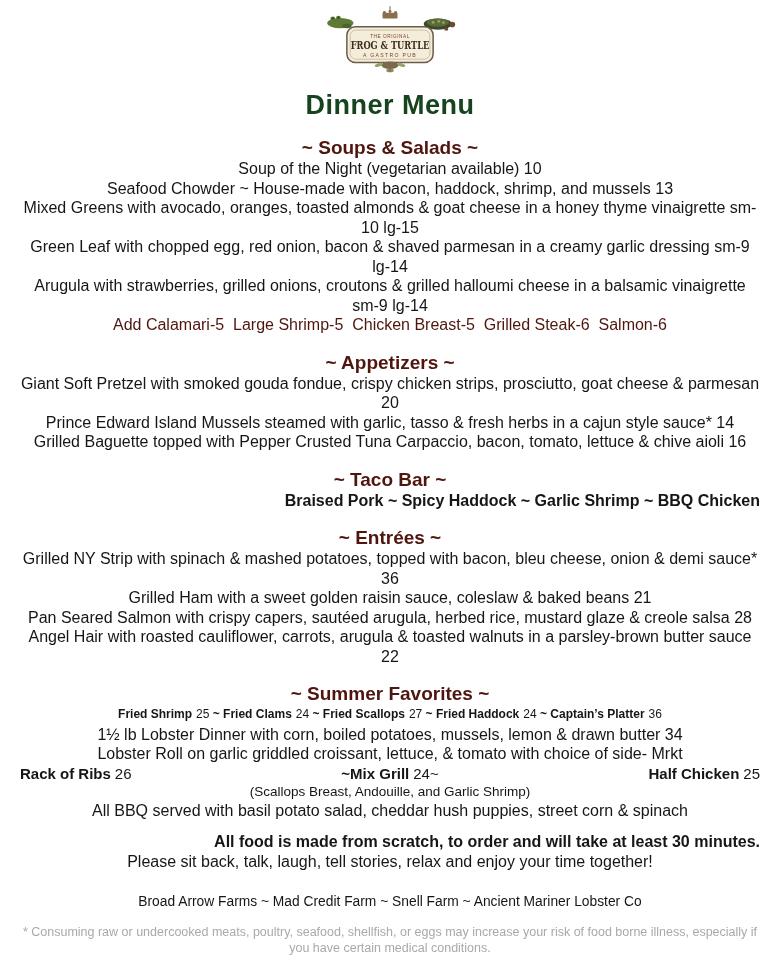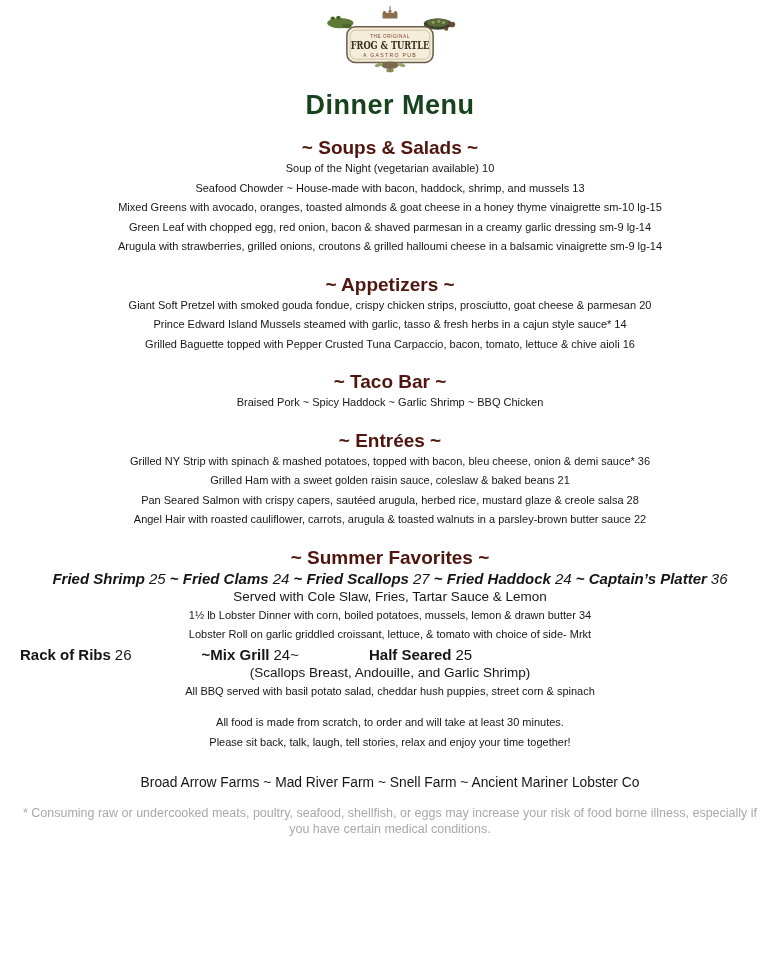--- a/index.html
+++ b/index.html
@@ -29,38 +29,37 @@
   }
   .section { margin-top: 0; }
   .section-heading {
     margin-top: 17px;
     font-size: 19px;
     line-height: 22px;
     font-weight: bold;
     color: #4f150e;
   }
   .line {
-    font-size: 11px;
+    font-size: 16px;
     line-height: 19.5px;
     white-space: pre-wrap;
   }
-  .line.bold { font-weight: normal; }
+  .line.bold { font-weight: bold; text-align: right; }
   .line.small { font-size: 13.5px; line-height: 17.5px; }
   .line.accent { color: #4f150e; }
   .items-row {
-    font-size: 15px;
+    font-size: 12px;
     line-height: 19.5px;
     font-weight: bold;
     white-space: pre;
-    font-style: italic;
   }
   .items-row .price { font-weight: normal; margin-left: 4px; }
   .bbq-row {
     display: flex;
-    justify-content: flex-start;
+    justify-content: space-between;
     gap: 70px;
     font-size: 15px;
     line-height: 19.5px;
     font-weight: bold;
     white-space: pre;
   }
   .bbq-row .price { font-weight: normal; margin-left: 4px; }
   .notes { margin-top: 12px; }
   .commitment { margin-top: 22px; }
   .commitment .intro { font-size: 15px; line-height: 19px; color: #4f150e; }
@@ -127,20 +126,21 @@
 
   <div class="page-title">Dinner Menu</div>
 
   <div class="section">
     <div class="section-heading">~ Soups &amp; Salads ~</div>
     <div class="line">Soup of the Night (vegetarian available) 10</div>
     <div class="line">Seafood Chowder ~ House-made with bacon, haddock, shrimp, and mussels 13</div>
     <div class="line">Mixed Greens with avocado, oranges, toasted almonds &amp; goat cheese in a honey thyme vinaigrette sm-10 lg-15</div>
     <div class="line">Green Leaf with chopped egg, red onion, bacon &amp; shaved parmesan in a creamy garlic dressing sm-9 lg-14</div>
     <div class="line">Arugula with strawberries, grilled onions, croutons &amp; grilled halloumi cheese in a balsamic vinaigrette sm-9 lg-14</div>
+    <div class="line accent">Add Calamari-5  Large Shrimp-5  Chicken Breast-5  Grilled Steak-6  Salmon-6</div>
   </div>
 
   <div class="section">
     <div class="section-heading">~ Appetizers ~</div>
     <div class="line">Giant Soft Pretzel with smoked gouda fondue, crispy chicken strips, prosciutto, goat cheese &amp; parmesan 20</div>
     <div class="line">Prince Edward Island Mussels steamed with garlic, tasso &amp; fresh herbs in a cajun style sauce* 14</div>
     <div class="line">Grilled Baguette topped with Pepper Crusted Tuna Carpaccio, bacon, tomato, lettuce &amp; chive aioli 16</div>
   </div>
 
   <div class="section">
@@ -152,39 +152,38 @@
     <div class="section-heading">~ Entrées ~</div>
     <div class="line">Grilled NY Strip with spinach &amp; mashed potatoes, topped with bacon, bleu cheese, onion &amp; demi sauce* 36</div>
     <div class="line">Grilled Ham with a sweet golden raisin sauce, coleslaw &amp; baked beans 21</div>
     <div class="line">Pan Seared Salmon with crispy capers, sautéed arugula, herbed rice, mustard glaze &amp; creole salsa 28</div>
     <div class="line">Angel Hair with roasted cauliflower, carrots, arugula &amp; toasted walnuts in a parsley-brown butter sauce 22</div>
   </div>
 
   <div class="section">
     <div class="section-heading">~ Summer Favorites ~</div>
     <div class="items-row"><span>Fried Shrimp</span><span class="price">25</span><span> ~ </span><span>Fried Clams</span><span class="price">24</span><span> ~ </span><span>Fried Scallops</span><span class="price">27</span><span> ~ </span><span>Fried Haddock</span><span class="price">24</span><span> ~ </span><span>Captain’s Platter</span><span class="price">36</span></div>
-    <div class="line small">Served with Cole Slaw, Fries, Tartar Sauce &amp; Lemon</div>
     <div class="line">1½ lb Lobster Dinner with corn, boiled potatoes, mussels, lemon &amp; drawn butter 34</div>
     <div class="line">Lobster Roll on garlic griddled croissant, lettuce, &amp; tomato with choice of side- Mrkt</div>
   </div>
 
   <div class="section">
     <div class="bbq-row">
       <span><span>Rack of Ribs</span><span class="price">26</span></span>
       <span><span>~Mix Grill</span><span class="price">24~</span></span>
-      <span><span>Half Seared</span><span class="price">25</span></span>
+      <span><span>Half Chicken</span><span class="price">25</span></span>
     </div>
     <div class="line small">(Scallops Breast, Andouille, and Garlic Shrimp)</div>
     <div class="line">All BBQ served with basil potato salad, cheddar hush puppies, street corn &amp; spinach</div>
   </div>
 
   <div class="notes">
     <div class="line bold">All food is made from scratch, to order and will take at least 30 minutes.</div>
     <div class="line">Please sit back, talk, laugh, tell stories, relax and enjoy your time together!</div>
   </div>
 
   <div class="commitment">
-    <div class="partners">Broad Arrow Farms ~ Mad River Farm ~ Snell Farm ~ Ancient Mariner Lobster Co</div>
+    <div class="partners">Broad Arrow Farms ~ Mad Credit Farm ~ Snell Farm ~ Ancient Mariner Lobster Co</div>
   </div>
 
   <div class="disclaimer">* Consuming raw or undercooked meats, poultry, seafood, shellfish, or eggs may increase your risk of food borne illness, especially if you have certain medical conditions.</div>
 
 </div>
 
 </body></html>

